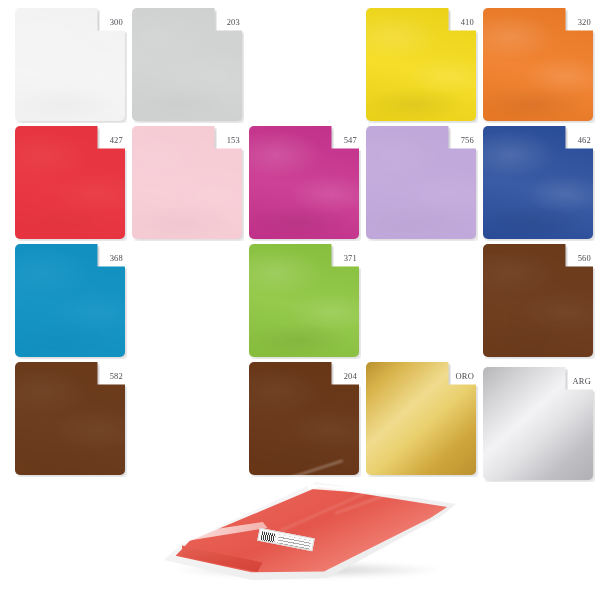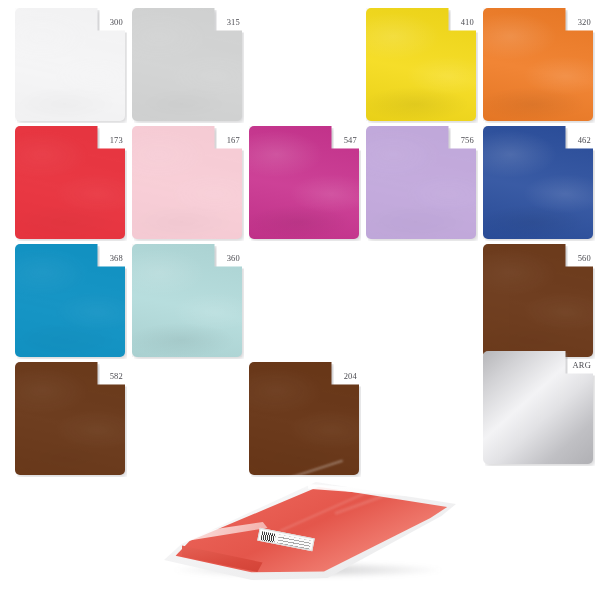--- a/index.html
+++ b/index.html
@@ -160,49 +160,49 @@
         <div class="sheet flat" style="background: rgb(245, 245, 246);">
           <div class="tex"></div>
         </div>
         <div class="code">300</div>
       </div>
       <div class="swatch" style="left: 132px; top: 8px;">
         <div class="sheet-shadow"></div>
         <div class="sheet flat" style="background: rgb(211, 212, 212);">
           <div class="tex"></div>
         </div>
-        <div class="code">315</div>
+        <div class="code">203</div>
       </div>
       <div class="swatch" style="left: 366px; top: 8px; border-radius: 7px;">
         <div class="sheet-shadow"></div>
         <div class="sheet " style="background: rgb(245, 219, 25);">
           <div class="tex"></div>
         </div>
         <div class="code">410</div>
       </div>
       <div class="swatch" style="left: 483px; top: 8px;">
         <div class="sheet-shadow"></div>
         <div class="sheet " style="background: rgb(240, 124, 38);">
           <div class="tex"></div>
         </div>
         <div class="code">320</div>
       </div>
       <div class="swatch" style="left: 15px; top: 126px;">
         <div class="sheet-shadow"></div>
         <div class="sheet flat" style="background: rgb(233, 53, 64);">
           <div class="tex"></div>
         </div>
-        <div class="code">173</div>
+        <div class="code">427</div>
       </div>
       <div class="swatch" style="left: 132px; top: 126px;">
         <div class="sheet-shadow"></div>
         <div class="sheet flat" style="background: rgb(248, 206, 215);">
           <div class="tex"></div>
         </div>
-        <div class="code">167</div>
+        <div class="code">153</div>
       </div>
       <div class="swatch" style="left: 249px; top: 126px;">
         <div class="sheet-shadow"></div>
         <div class="sheet " style="background: rgb(201, 51, 143);">
           <div class="tex"></div>
         </div>
         <div class="code">547</div>
       </div>
       <div class="swatch" style="left: 366px; top: 126px;">
         <div class="sheet-shadow"></div>
@@ -218,26 +218,26 @@
         </div>
         <div class="code">462</div>
       </div>
       <div class="swatch" style="left: 15px; top: 244px;">
         <div class="sheet-shadow"></div>
         <div class="sheet flat" style="background: rgb(18, 147, 196);">
           <div class="tex"></div>
         </div>
         <div class="code">368</div>
       </div>
-      <div class="swatch" style="left: 132px; top: 244px;">
-        <div class="sheet-shadow"></div>
-        <div class="sheet " style="background: rgb(178, 219, 219);">
-          <div class="tex"></div>
-        </div>
-        <div class="code">360</div>
+      <div class="swatch" style="left: 249px; top: 244px;">
+        <div class="sheet-shadow"></div>
+        <div class="sheet " style="background: rgb(141, 198, 63);">
+          <div class="tex"></div>
+        </div>
+        <div class="code">371</div>
       </div>
       <div class="swatch" style="left: 483px; top: 244px;">
         <div class="sheet-shadow"></div>
         <div class="sheet flat" style="background: rgb(109, 59, 28);">
           <div class="tex"></div>
         </div>
         <div class="code">560</div>
       </div>
       <div class="swatch" style="left: 15px; top: 362px;">
         <div class="sheet-shadow"></div>
@@ -246,21 +246,26 @@
         </div>
         <div class="code">582</div>
       </div>
       <div class="swatch" style="left: 249px; top: 362px;">
         <div class="sheet-shadow"></div>
         <div class="sheet flat" style="background: rgb(105, 55, 24);">
           <div class="tex"></div>
         </div>
         <div class="code">204</div>
       </div>
-      <div class="swatch" style="left: 483px; top: 351px;">
+      <div class="swatch" style="left: 366px; top: 362px;">
+        <div class="sheet-shadow"></div>
+        <div class="sheet metal" style="background: linear-gradient(138deg, rgb(185, 145, 47) 0%, rgb(217, 180, 76) 16%, rgb(240, 220, 142) 40%, rgb(233, 207, 109) 56%, rgb(207, 166, 60) 78%, rgb(188, 145, 48) 100%);"></div>
+        <div class="code">ORO</div>
+      </div>
+      <div class="swatch" style="left: 483px; top: 367px;">
         <div class="sheet-shadow"></div>
         <div class="sheet metal" style="background: linear-gradient(138deg, rgb(182, 182, 185) 0%, rgb(210, 210, 213) 18%, rgb(243, 243, 245) 42%, rgb(226, 226, 229) 58%, rgb(192, 192, 196) 80%, rgb(176, 176, 180) 100%);"></div>
         <div class="code">ARG</div>
       </div>
     </div>
 
   <div id="product-photo">
     <div class="pkg-shadow"></div>
     <div class="bag"></div>
     <div class="sheet-red"></div>

